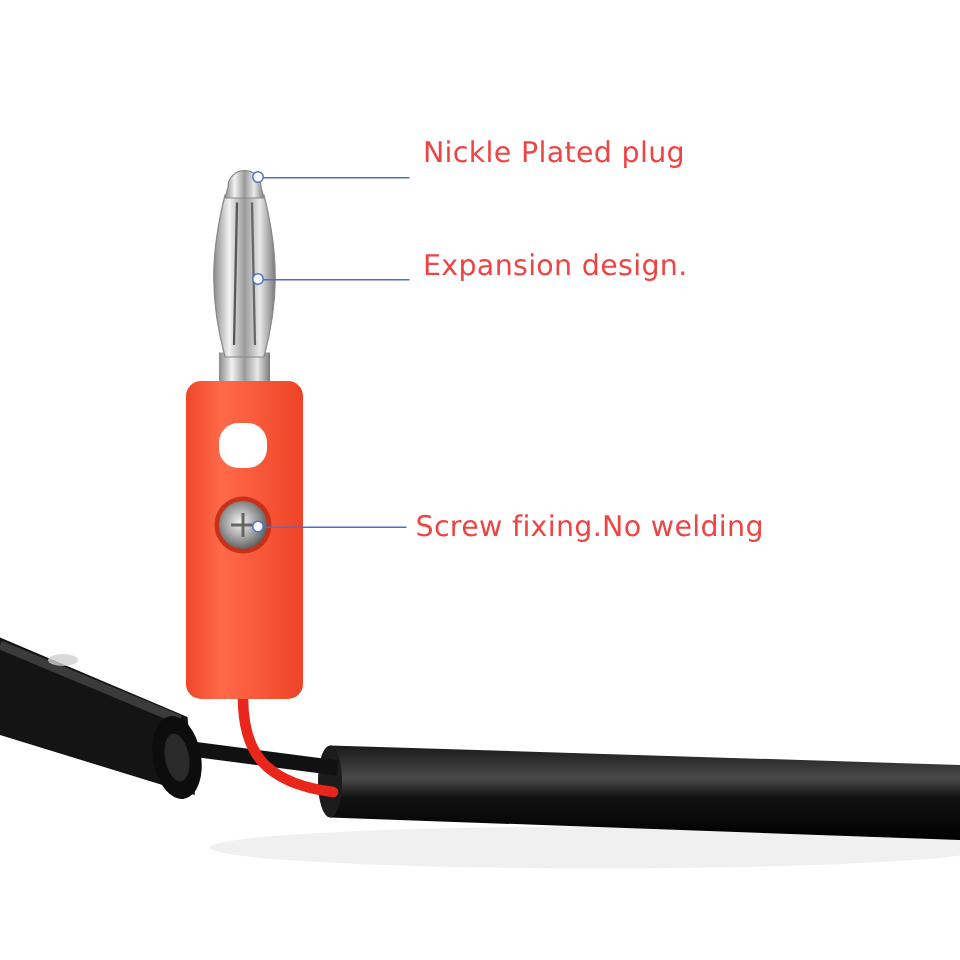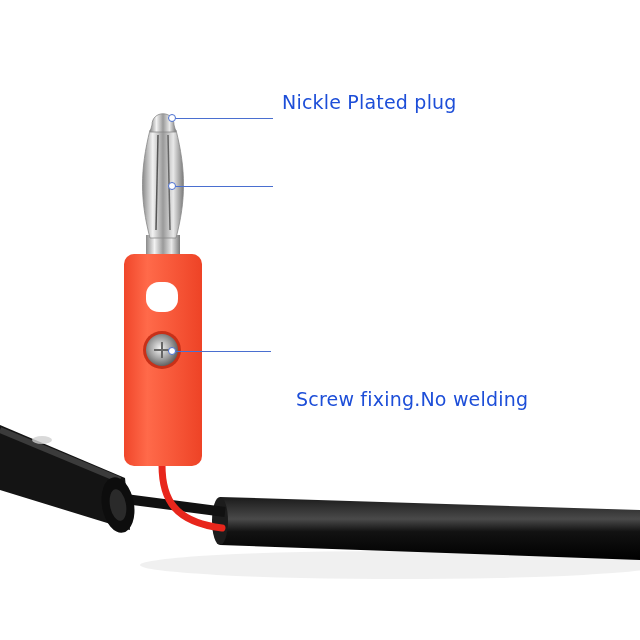--- a/index.html
+++ b/index.html
@@ -1,18 +1,18 @@
 <!DOCTYPE html>
 <html><head>
 <meta charset="utf-8">
 <style>
   html, body { margin: 0; padding: 0; }
   body { width: 640px; height: 640px; background: #ffffff; position: relative; overflow: hidden; font-family: "DejaVu Sans", sans-serif; }
   .stage { position: absolute; left: 0; top: 0; width: 640px; height: 640px; }
-  .callout-text { position: absolute; color: #1d4ed8; font-size: 19px; line-height: 27px; letter-spacing: 0.2px; white-space: nowrap; }
+  .callout-text { position: absolute; color: #ef4444; font-size: 19px; line-height: 27px; letter-spacing: 0.2px; white-space: nowrap; }
   .leader { position: absolute; height: 1px; background: #4a6fd0; }
   .dot { position: absolute; width: 6px; height: 6px; border-radius: 50%; border: 1px solid #4a6fd0; background: #fff; }
 </style>
 </head>
 <body>
 
 <div class="stage">
   <svg width="640" height="640" viewBox="0 0 640 640">
     <defs>
       <linearGradient id="metal" x1="0" x2="1" y1="0" y2="0">
@@ -84,17 +84,18 @@
   <div class="dot" style="left:168px; top:182px;"></div>
 
   <div class="leader" style="left:171px; top:351px; width:100px;"></div>
   <div class="dot" style="left:168px; top:347px;"></div>
 
   
   <div class="callout-text" style="left:282px; top:89px;">
     <div>Nickle Plated plug</div>
   </div>
   <div class="callout-text" style="left:282px; top:164px;">
+    <div>Expansion design.</div>
   </div>
-  <div class="callout-text" style="left:296px; top:338px;margin-top:48px;">
+  <div class="callout-text" style="left:277px; top:338px;">
     <div>Screw fixing.No welding</div>
   </div>
 </div>
 
 </body></html>

